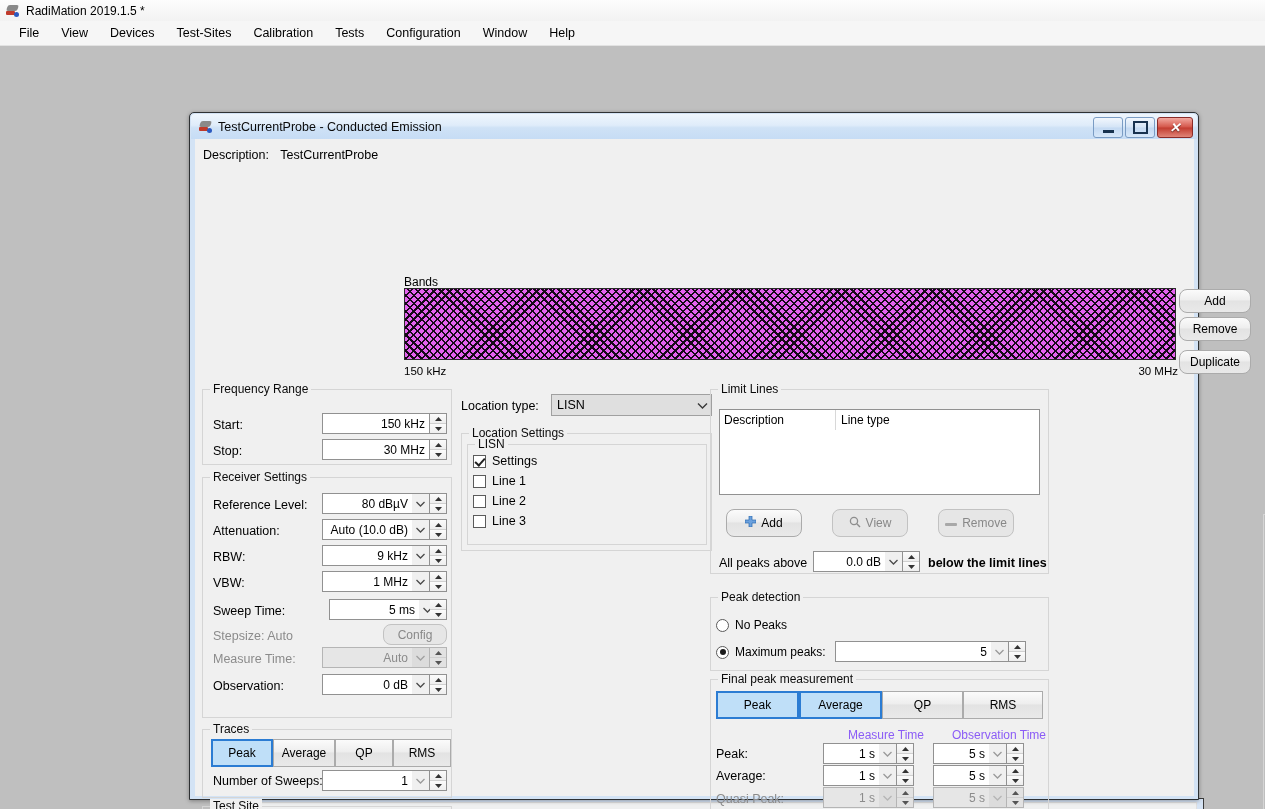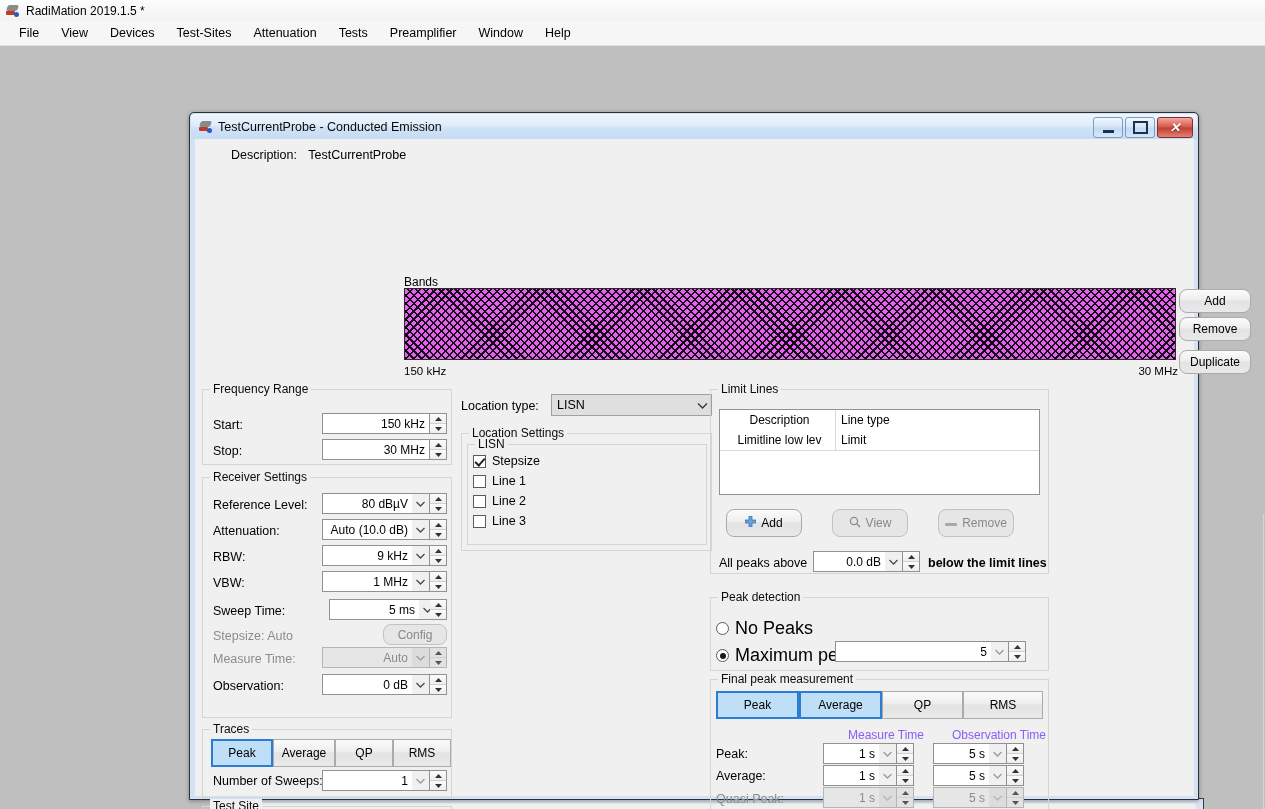--- a/index.html
+++ b/index.html
@@ -66,21 +66,21 @@
   .wbtn .max{width:11px;height:9px;border:2px solid #18324f;}
   .wbtn .x{color:#fff;font-size:13px;font-weight:bold;line-height:1;text-shadow:0 1px 1px rgba(0,0,0,.5);}
 
   .dlg-body{
     position:absolute;left:5px;top:26px;width:999px;height:657px;
     background:#f0f0f0;
     box-sizing:border-box;
   }
 
   .desc-row{position:absolute;left:8px;top:9px;font-size:12.5px;}
-  .desc-row .lbl{display:inline-block;width:74px;margin-left:28px;}
+  .desc-row .lbl{display:inline-block;width:74px;}
   .desc-row .val{}
 
   
   .gb{position:absolute;border:1px solid #d5d5d5;box-sizing:border-box;}
   .gb > .gb-title{
     position:absolute;top:-8px;left:7px;background:#f0f0f0;padding:0 3px;
     font-size:12px;color:#0b0b0b;white-space:nowrap;
   }
 
   
@@ -132,27 +132,27 @@
     position:absolute;height:28px;box-sizing:border-box;
     border:1px solid #ababab;background:linear-gradient(#fbfbfb,#eeeeee 45%,#e3e3e3 50%,#e9e9e9);
     display:flex;align-items:center;justify-content:center;font-size:12px;cursor:default;
   }
   .tbtn.sel{border:2px solid #2b7cd3;background:#bfdff8;}
 
   
   .cbx{position:absolute;display:flex;align-items:center;font-size:12.5px;}
   .cbx .box{width:13px;height:13px;border:1px solid #5a5a5a;background:#fff;margin-right:6px;position:relative;flex:none;box-sizing:border-box;}
   .cbx .box.on:after{content:"";position:absolute;left:3px;top:0px;width:4px;height:8px;border:solid #222;border-width:0 2px 2px 0;transform:rotate(42deg);}
-  .rdo{position:absolute;display:flex;align-items:center;font-size:18px;}
+  .rdo{position:absolute;display:flex;align-items:center;font-size:12px;}
   .rdo .circ{width:13px;height:13px;border:1px solid #5a5a5a;border-radius:50%;background:#fff;margin-right:6px;position:relative;flex:none;box-sizing:border-box;}
   .rdo .circ.on:after{content:"";position:absolute;left:2.5px;top:2.5px;width:6px;height:6px;border-radius:50%;background:#1a1a1a;}
 
   
   .lltable{position:absolute;border:1px solid #919191;background:#fff;box-sizing:border-box;}
-  .llhead,.llrow{display:flex;font-size:12px;height:20px;align-items:center;text-align:center;}
+  .llhead,.llrow{display:flex;font-size:12px;height:20px;align-items:center;}
   .llhead{border-bottom:0;}
   .llc1{width:116px;padding-left:4px;box-sizing:border-box;border-right:1px solid #d8d8d8;height:20px;line-height:20px;overflow:hidden;white-space:nowrap;}
   .llc2{padding-left:5px;box-sizing:border-box;height:20px;line-height:20px;}
   .llsep{border-bottom:1px solid #d8d8d8;}
 
   .hdrlab{position:absolute;font-size:12px;color:#8b5cf6;}
 
   .combo{position:absolute;height:22px;border:1px solid #a0a0a0;box-sizing:border-box;
     background:linear-gradient(#fbfbfb,#f0f0f0);display:flex;align-items:center;}
   .combo .ctxt{flex:1;padding-left:5px;font-size:12.5px;white-space:nowrap;overflow:hidden;}
@@ -169,23 +169,23 @@
       <i class="g3"></i>
   </span>
   <span class="app-title">RadiMation 2019.1.5 *</span>
 </div>
 
 <div class="menubar">
   <div class="mi">File</div>
   <div class="mi">View</div>
   <div class="mi">Devices</div>
   <div class="mi">Test-Sites</div>
-  <div class="mi">Attenuation</div>
+  <div class="mi">Calibration</div>
   <div class="mi">Tests</div>
-  <div class="mi">Preamplifier</div>
+  <div class="mi">Configuration</div>
   <div class="mi">Window</div>
   <div class="mi">Help</div>
 </div>
 
 <div class="mdi-area">
 
   <div class="bg-window">
     <div class="inner"></div>
   </div>
 
@@ -470,21 +470,21 @@
       </div>
 
       <div class="gb" style="left:266px;top:294px;width:251px;height:118px">
         <div class="gb-title">Location Settings</div>
       </div>
       <div class="gb" style="left:272px;top:305px;width:240px;height:101px">
         <div class="gb-title">LISN</div>
       </div>
       <div class="cbx" style="left:278px;top:315px">
         <span class="box on"></span>
-        <span>Stepsize</span>
+        <span>Settings</span>
       </div>
       <div class="cbx" style="left:278px;top:335px">
         <span class="box"></span>
         <span>Line 1</span>
       </div>
       <div class="cbx" style="left:278px;top:355px">
         <span class="box"></span>
         <span>Line 2</span>
       </div>
       <div class="cbx" style="left:278px;top:375px">
@@ -492,24 +492,20 @@
         <span>Line 3</span>
       </div>
 
       <div class="gb" style="left:515px;top:250px;width:339px;height:185px">
         <div class="gb-title">Limit Lines</div>
       </div>
       <div class="lltable" style="left:524px;top:270px;width:321px;height:86px">
         <div class="llhead">
           <div class="llc1">Description</div>
           <div class="llc2">Line type</div>
-        </div>
-        <div class="llrow llsep">
-          <div class="llc1">Limitline low lev</div>
-          <div class="llc2">Limit</div>
         </div>
       </div>
 
       <div class="btn" style="position:absolute;left:531px;top:370px;width:76px;height:28px;gap:5px">
         <span><svg width="11" height="11">
               <path d="M4 0 h3 v4 h4 v3 h-4 v4 h-3 v-4 h-4 v-3 h4 z" fill="#6aa0dd" stroke="#2b6cb0" stroke-width="0.7"></path>
             </svg></span>
         <span>Add</span>
       </div>
       <div class="btn dis" style="position:absolute;left:637px;top:370px;width:76px;height:28px;gap:5px">

